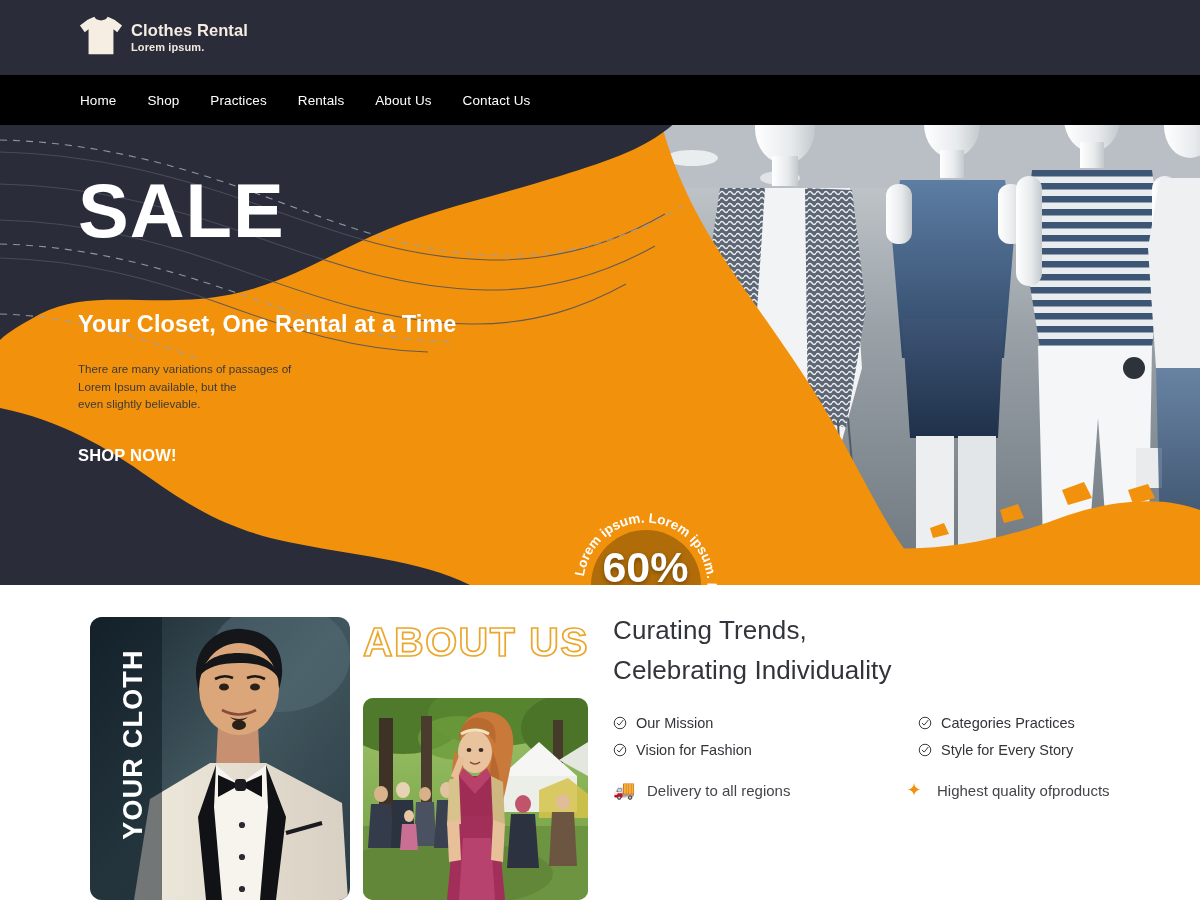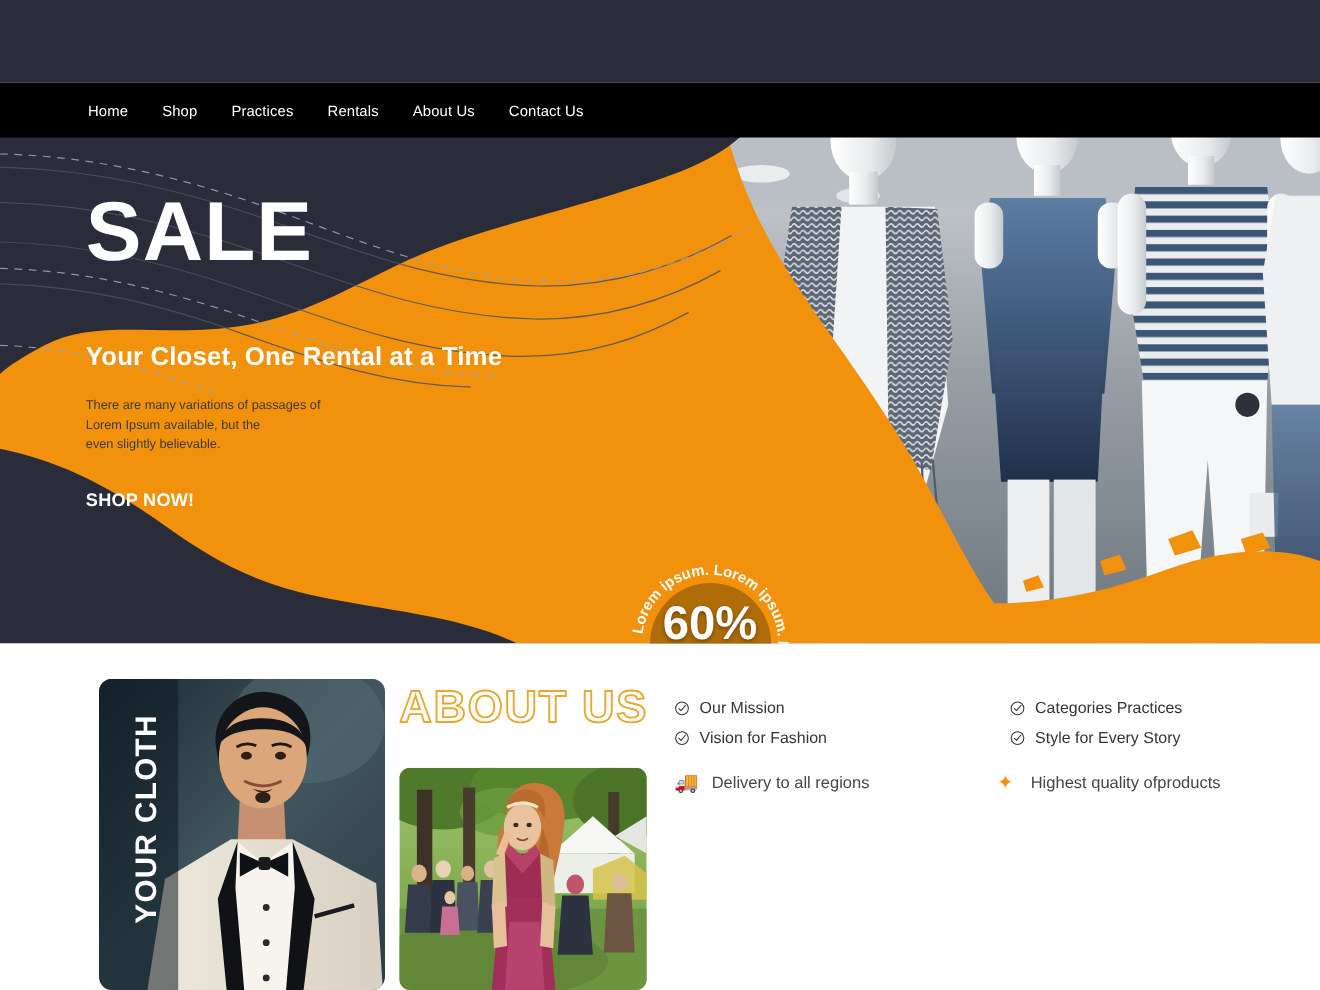--- a/index.html
+++ b/index.html
@@ -131,20 +131,29 @@
   .perk{ display:flex; align-items:center; gap:12px; }
   .perk-ico{ font-size:18px; line-height:1; color:#f2910b; width:22px; text-align:center; flex:none; }
   .perk-lbl{ font-size:15px; color:#44454b; }
 </style>
 </head>
 <body>
 
 <div class="topbar">
   <div class="topbar-inner">
 
+    <div class="brand">
+      <svg class="tshirt-ico" viewBox="0 0 48 46">
+        <path d="M17 3 L10 6 L2 12 L7 19 L11 16 L11 42 L37 42 L37 16 L41 19 L46 12 L38 6 L31 3 C29 8 19 8 17 3 Z" fill="#f7eee3"></path>
+      </svg>
+      <div class="brand-text">
+        <div class="brand-name">Clothes Rental</div>
+        <div class="brand-sub">Lorem ipsum.</div>
+      </div>
+    </div>
 
 
   </div>
 </div>
 
 <div class="navbar">
   <nav class="navlist">
     <a href="#">Home</a>
     <a href="#">Shop</a>
     <a href="#">Practices</a>
@@ -452,20 +461,24 @@
         <path d="M130 122 L142 126 L140 164 L128 162 Z" fill="#e7c09a"></path>
 
         <path d="M88 78 L96 58 L102 60 L94 82 Z" fill="#e7c09a"></path>
 
         <path d="M98 36 q14 -8 28 0" stroke="#efe4c0" stroke-width="3" fill="none"></path>
       </g>
     </svg>
   </div>
 
   <div class="about-right">
+    <div class="about-title">
+      <div>Curating Trends,</div>
+      <div>Celebrating Individuality</div>
+    </div>
 
 
     <div class="feat-grid">
       <div class="feat">
         <svg class="feat-ico" viewBox="0 0 16 16">
           <circle cx="8" cy="8" r="6.6" fill="none" stroke="#33343a" stroke-width="1.1"></circle>
           <path d="M4.8 8.2 L7 10.4 L11.6 4.8" fill="none" stroke="#33343a" stroke-width="1.1" stroke-linecap="round" stroke-linejoin="round"></path>
         </svg>
         <span class="feat-lbl">Our Mission</span>
       </div>

